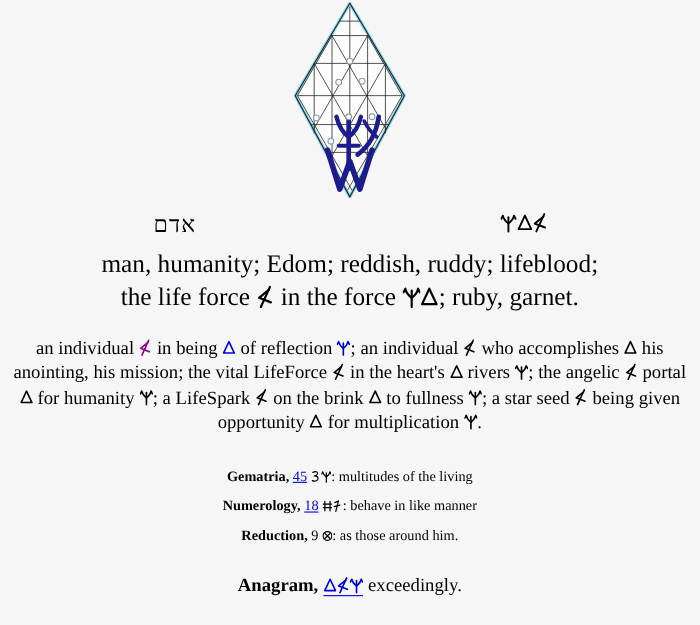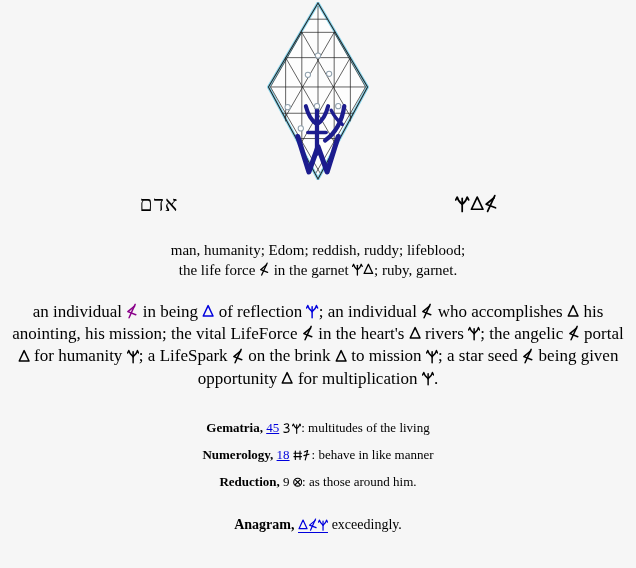--- a/index.html
+++ b/index.html
@@ -9,25 +9,25 @@
     font-family:"Liberation Serif","DejaVu Serif",serif;
     color:#000;
     overflow:hidden;
   }
   .page{width:636px;text-align:center;padding-top:2px;}
   .emblem{display:block;margin:0 auto;}
   .word-row{display:flex;margin-top:12px;}
   .word-row .cell{flex:1;text-align:center;}
   .hebrew-word{font-size:21px;letter-spacing:1px;}
   .paleo-word{font-size:20px;font-weight:bold;}
-  .summary{margin-top:24px;font-size:15px;line-height:1.32;}
+  .summary{margin-top:8px;font-size:23px;line-height:1.32;}
   .definition{margin:20px auto 0;font-size:17px;line-height:1.32;width:626px;}
   .gematria{margin-top:30px;font-size:13px;}
   .gematria .row{margin:11px 0;}
-  .anagram{margin-top:27px;font-size:14px;}
+  .anagram{margin-top:27px;font-size:17px;}
   .b{font-weight:bold;text-align:center;}
   
   .pg{width:.72em;height:.95em;vertical-align:-0.13em;stroke:currentColor;fill:none;
       stroke-width:2.4;stroke-linecap:round;stroke-linejoin:round;}
   
   .lnk{cursor:pointer;}
   .lnk-blue{color:#0000dd;}
   .lnk-visited{color:#8a008a;}
   .t-lnk{text-decoration:underline;}
   .g-lnk{border-bottom:1.5px solid currentColor;padding-bottom:0px;}
@@ -140,21 +140,21 @@
           <use href="#g-dalet"></use>
         </svg><svg viewBox="0 0 20 24" class="pg">
           <use href="#g-aleph"></use>
         </svg></div>
   </div>
 
   <div class="summary">
     <div>man, humanity; Edom; reddish, ruddy; lifeblood;</div>
     <div><span>the life force </span><svg viewBox="0 0 20 24" class="pg">
           <use href="#g-aleph"></use>
-        </svg><span> in the garnet </span><svg viewBox="0 0 20 24" class="pg">
+        </svg><span> in the force </span><svg viewBox="0 0 20 24" class="pg">
           <use href="#g-mem"></use>
         </svg><svg viewBox="0 0 20 24" class="pg">
           <use href="#g-dalet"></use>
         </svg><span>; ruby, garnet.</span></div>
   </div>
 
   <div class="definition"><span>an individual </span><span class="lnk lnk-visited t-lnk"><svg viewBox="0 0 20 24" class="pg">
           <use href="#g-aleph"></use>
         </svg></span><span> in being </span><span class="lnk lnk-blue t-lnk"><svg viewBox="0 0 20 24" class="pg">
           <use href="#g-dalet"></use>
@@ -173,21 +173,21 @@
       </svg><span>; the angelic </span><svg viewBox="0 0 20 24" class="pg">
         <use href="#g-aleph"></use>
       </svg><span> portal </span><svg viewBox="0 0 20 24" class="pg">
         <use href="#g-dalet"></use>
       </svg><span> for humanity </span><svg viewBox="0 0 20 24" class="pg">
         <use href="#g-mem"></use>
       </svg><span>; a LifeSpark </span><svg viewBox="0 0 20 24" class="pg">
         <use href="#g-aleph"></use>
       </svg><span> on the brink </span><svg viewBox="0 0 20 24" class="pg">
         <use href="#g-dalet"></use>
-      </svg><span> to mission </span><svg viewBox="0 0 20 24" class="pg">
+      </svg><span> to fullness </span><svg viewBox="0 0 20 24" class="pg">
         <use href="#g-mem"></use>
       </svg><span>; a star seed </span><svg viewBox="0 0 20 24" class="pg">
         <use href="#g-aleph"></use>
       </svg><span> being given opportunity </span><svg viewBox="0 0 20 24" class="pg">
         <use href="#g-dalet"></use>
       </svg><span> for multiplication </span><svg viewBox="0 0 20 24" class="pg">
         <use href="#g-mem"></use>
       </svg><span>.</span></div>
 
   <div class="gematria">

